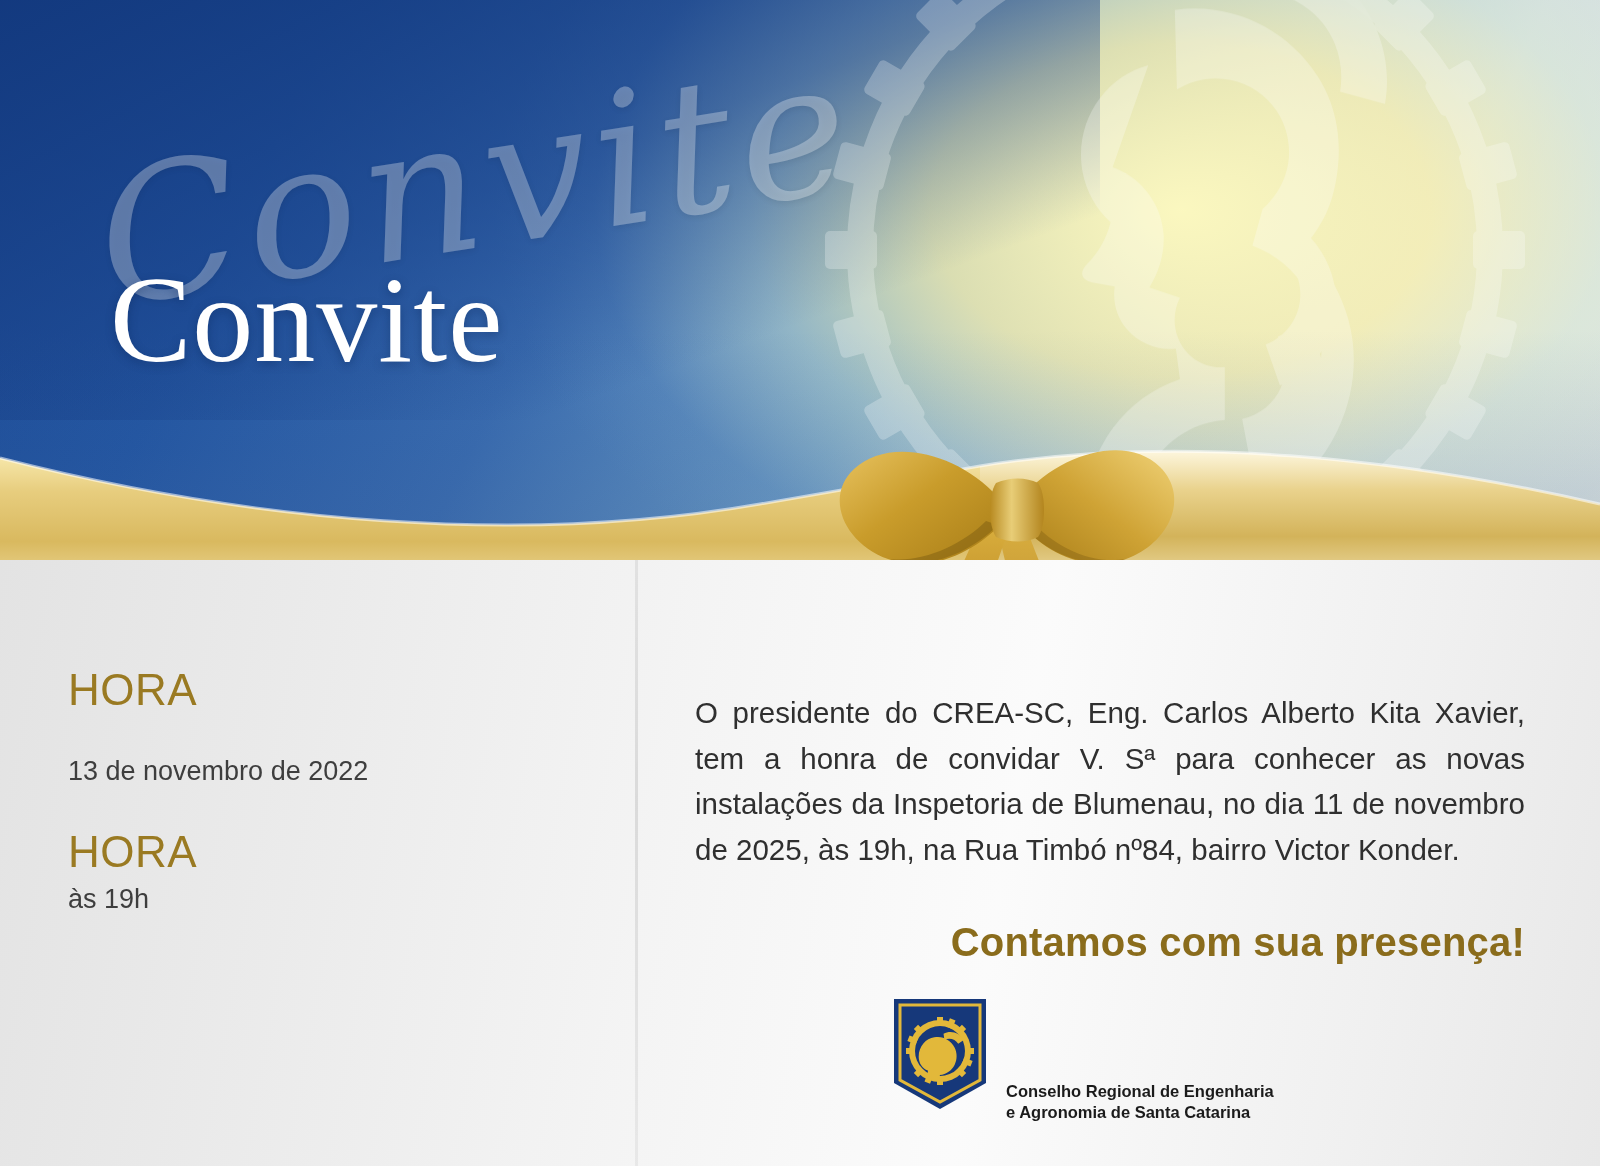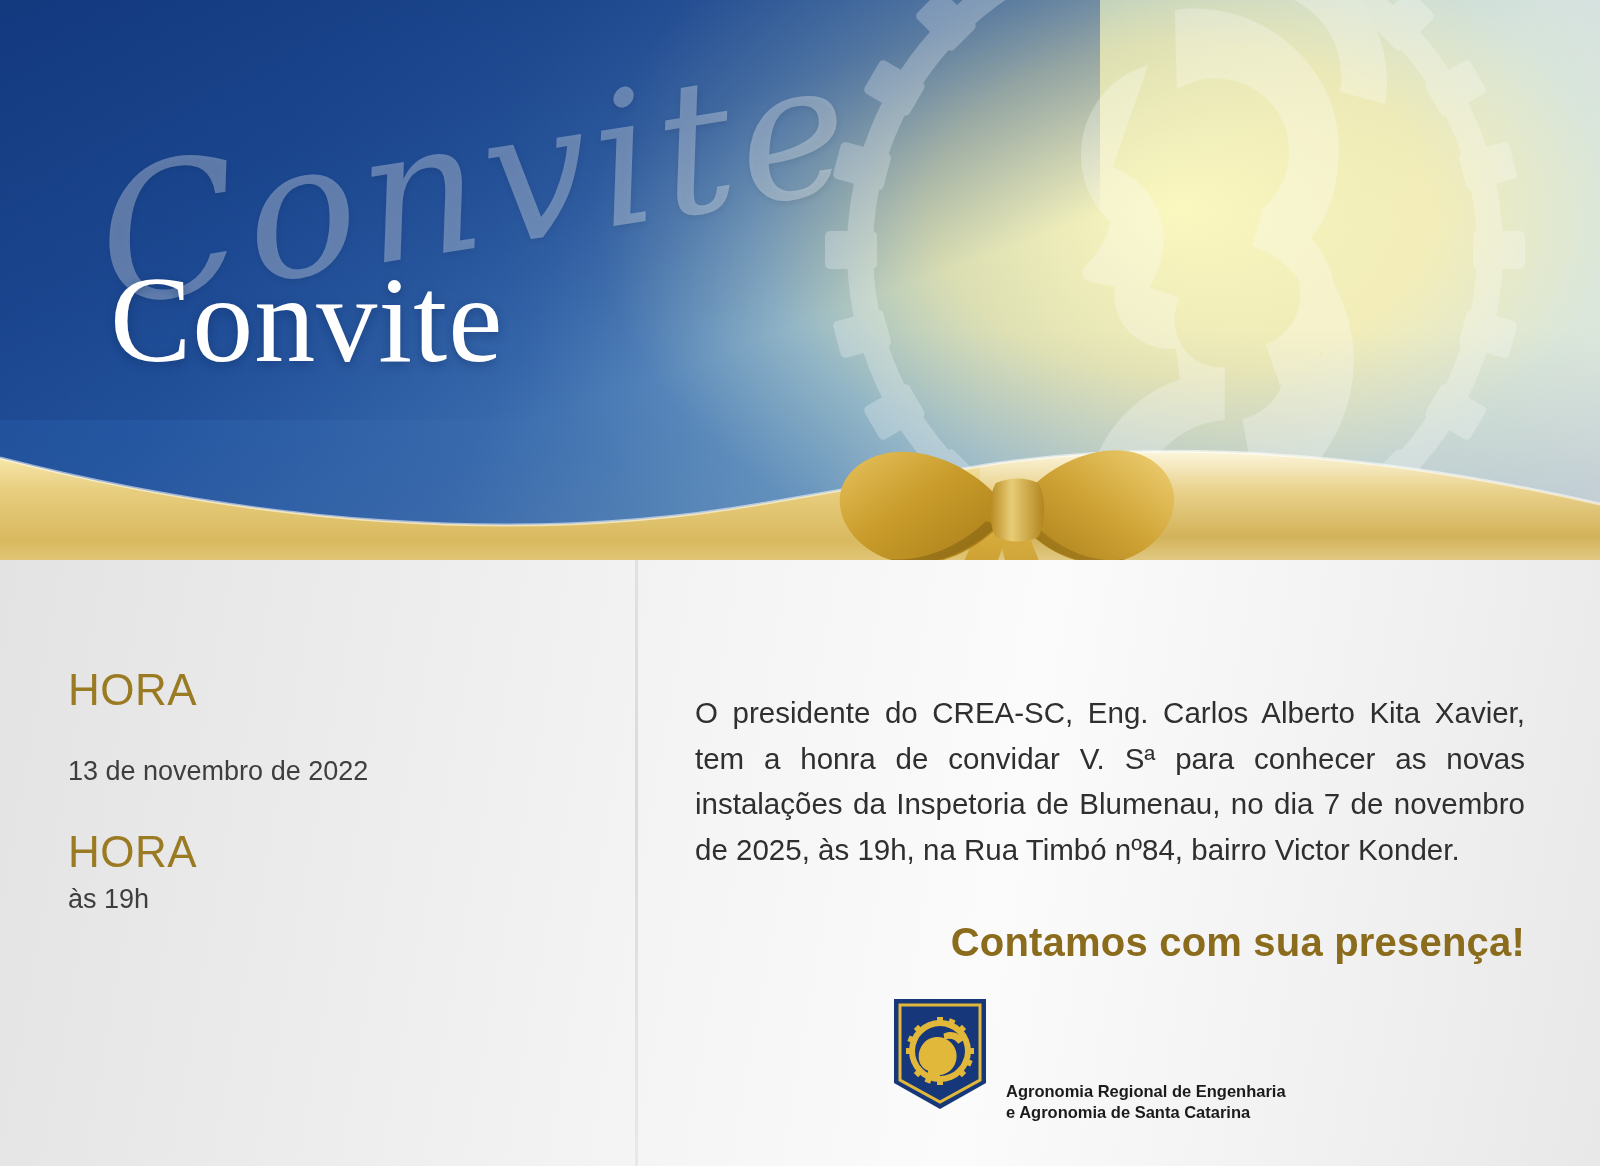--- a/index.html
+++ b/index.html
@@ -363,21 +363,21 @@
     </div>
     <div class="detail-block">
       <p class="detail-line">13 de novembro de 2022</p>
     </div>
     <div class="detail-block">
       <div class="detail-head">HORA</div>
       <p class="detail-line">às 19h</p>
     </div>
   </div>
 
-  <div class="maintext">O presidente do CREA-SC, Eng. Carlos Alberto Kita Xavier, tem a honra de convidar V. Sª para conhecer as novas instalações da Inspetoria de Blumenau, no dia 7 de novembro de 2025, às 19h, na Rua Timbó nº84, bairro Victor Konder.</div>
+  <div class="maintext">O presidente do CREA-SC, Eng. Carlos Alberto Kita Xavier, tem a honra de convidar V. Sª para conhecer as novas instalações da Inspetoria de Blumenau, no dia 11 de novembro de 2025, às 19h, na Rua Timbó nº84, bairro Victor Konder.</div>
   <div class="callout">Contamos com sua presença!</div>
 
   <div class="logo">
     <div class="logo-seal">
       <svg viewBox="0 0 100 118" width="100" height="118" aria-hidden="true">
         <path d="M4,4 L96,4 L96,88 L50,114 L4,88 Z" fill="#16387a"></path>
         <path d="M10,10 L90,10 L90,85 L50,107 L10,85 Z" fill="#16387a" stroke="#e2b83a" stroke-width="3"></path>
         <g transform="translate(50,56)">
           <circle cx="0" cy="0" r="31" fill="#e2b83a"></circle>
           <circle cx="0" cy="0" r="25" fill="#16387a"></circle>
@@ -397,18 +397,18 @@
           </g>
 
           <g fill="#e2b83a" transform="translate(-2,2) scale(0.92)">
             <path d="M-4,-17 c9,-2 18,3 22,11 c3,6 3,13 0,19 c-3,6 -9,10 -16,11 l0,5 l-13,0 l0,-10 c-6,-2 -10,-8 -10,-15 c0,-11 8,-20 17,-21 z"></path>
             <path d="M6,-21 c8,-4 18,-1 22,7 l-6,4 c-3,-5 -10,-7 -15,-4 z"></path>
           </g>
         </g>
       </svg>
     </div>
     <div class="logo-sub">
-      <div>Agronomia Regional de Engenharia</div>
+      <div>Conselho Regional de Engenharia</div>
       <div>e Agronomia de Santa Catarina</div>
     </div>
   </div>
 
 </div>
 
 </body></html>

